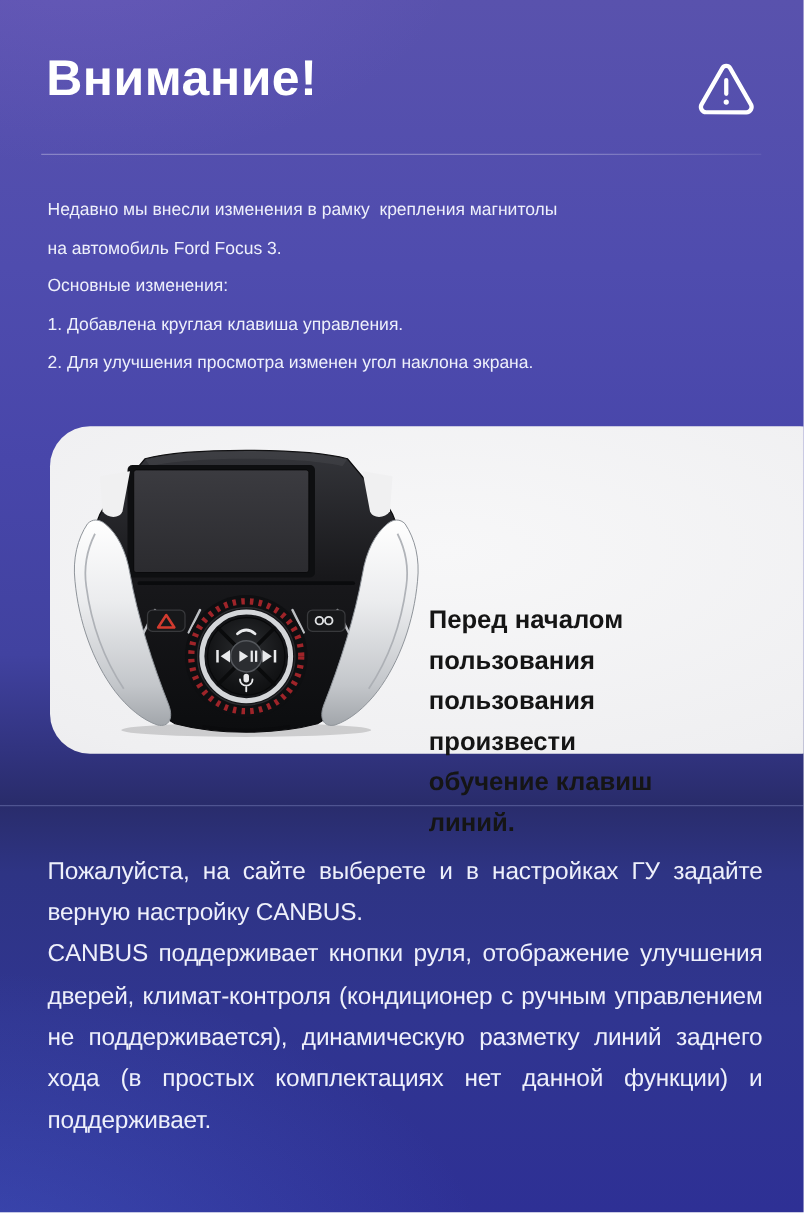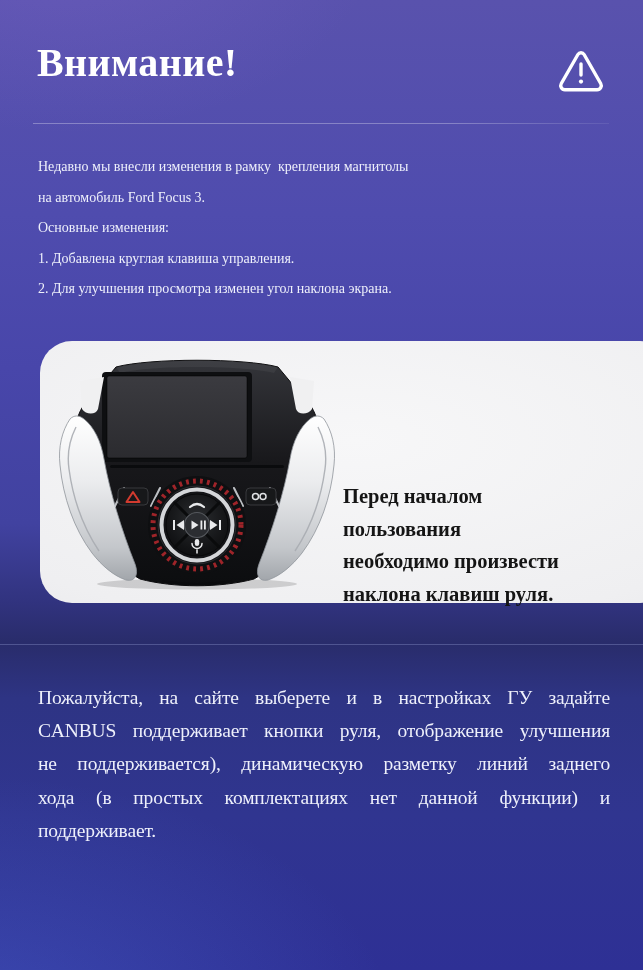--- a/index.html
+++ b/index.html
@@ -1,18 +1,18 @@
 <!DOCTYPE html>
 <html><head>
 <meta charset="utf-8">
 <style>
   html,body{margin:0;padding:0;}
   .page{
     position:relative;width:643px;height:970px;overflow:hidden;
-    font-family:Liberation Serif, serif;
+    font-family:Liberation Sans, sans-serif;
     background-image:
       radial-gradient(700px 420px at -4% 106%, rgba(90,130,240,0.30), rgba(90,130,240,0) 60%),
       radial-gradient(520px 320px at 10% -6%, rgba(150,115,225,0.22), rgba(150,115,225,0) 60%),
       linear-gradient(180deg,#5952ad 0%,#4f4cae 22%,#4846aa 38%,#4142a0 54%,#31337f 62%,#292c6b 66.2%,#2e3484 72%,#303590 84%,#2e3095 100%);
   }
   .title{
     position:absolute;left:37px;top:40px;margin:0;
     font-size:40px;line-height:46px;font-weight:700;letter-spacing:.4px;color:#ffffff;
   }
   .warn{position:absolute;left:557px;top:47px;}
@@ -129,28 +129,30 @@
       <rect x="167" y="165" width="2" height="10" fill="#e9eaec"></rect>
       <path d="M158,165 L165.5,170 L158,175 Z" fill="#e9eaec"></path>
       <rect x="142.8" y="184" width="4.4" height="7" rx="2.2" fill="#e9eaec"></rect>
       <path d="M140,188.5 a5,5 0 0 0 10,0 M145,195 v3" fill="none" stroke="#e9eaec" stroke-width="1.5" stroke-linecap="round"></path>
 
       <path d="M110,226 q35,6 70,0" fill="none" stroke="#0a0a0c" stroke-width="2" opacity="0.6"></path>
     </svg>
 
     <div class="caption">
       <div>Перед началом пользования</div>
-      <div>необходимо произвести</div>
-      <div>наклона клавиш руля.</div>
+      <div>пользования произвести</div>
+      <div>обучение клавиш линий.</div>
     </div>
   </div>
 
   <div class="seam"></div>
 
   <div class="canbus">
     <div class="j">Пожалуйста, на сайте выберете и в настройках ГУ задайте</div>
+    <div class="left">верную настройку CANBUS.</div>
     <div class="j">CANBUS поддерживает кнопки руля, отображение улучшения</div>
+    <div class="j">дверей, климат-контроля (кондиционер с ручным управлением</div>
     <div class="j">не поддерживается), динамическую разметку линий заднего</div>
     <div class="j">хода (в простых комплектациях нет данной функции) и</div>
     <div class="left">поддерживает.</div>
   </div>
 
 </div>
 
 </body></html>

